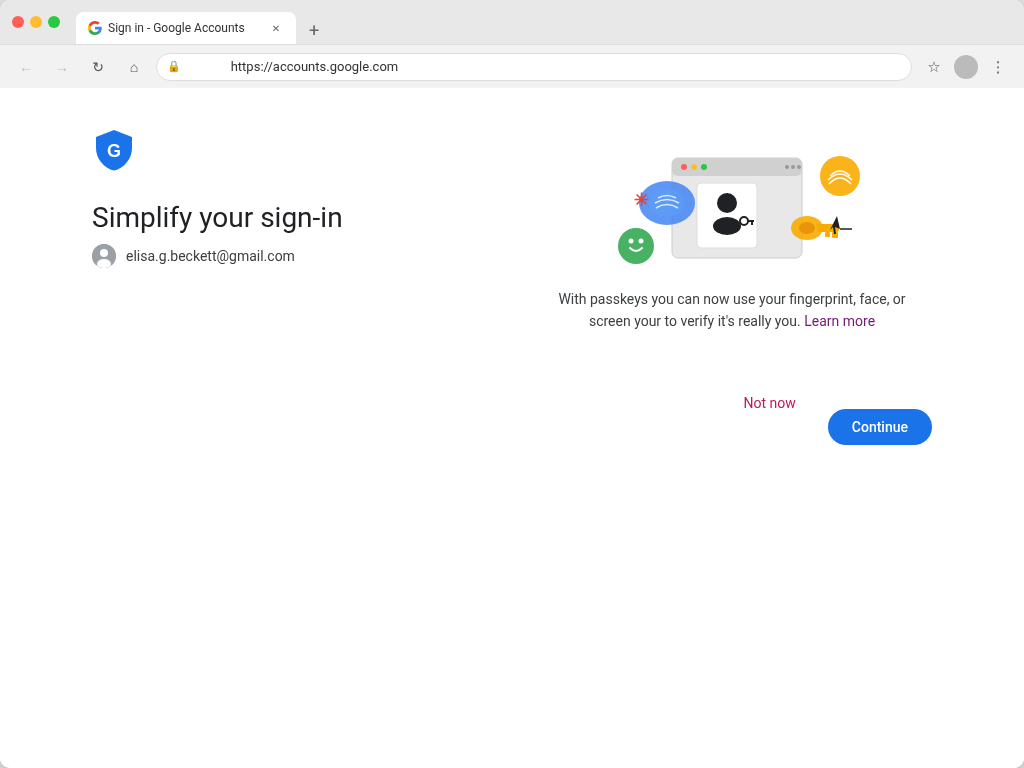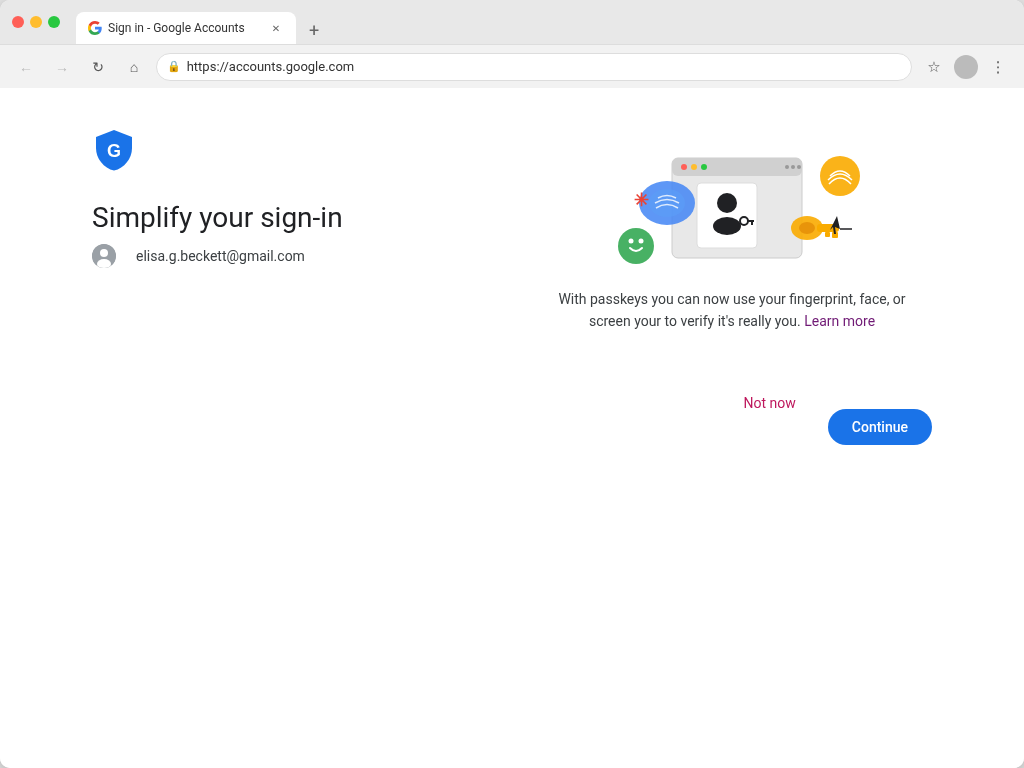--- a/index.html
+++ b/index.html
@@ -151,20 +151,21 @@
 
     .lock-icon {
       color: #555;
       font-size: 11px;
     }
 
     .address-text {
       font-size: 13px;
       color: #333;
       flex: 1;
+      margin-left: 44px;
     }
 
     .nav-actions {
       display: flex;
       gap: 4px;
       align-items: center;
     }
 
     .star-btn, .profile-btn, .menu-btn {
       width: 28px;
@@ -212,21 +213,21 @@
       font-weight: 400;
       color: #202124;
       margin-bottom: 8px;
       line-height: 1.3;
     }
 
     
     .user-row {
       display: flex;
       align-items: center;
-      gap: 20px;
+      gap: 10px;
     }
 
     .user-avatar {
       width: 24px;
       height: 24px;
       border-radius: 50%;
       background: #9aa0a6;
       overflow: hidden;
       display: flex;
       align-items: center;

